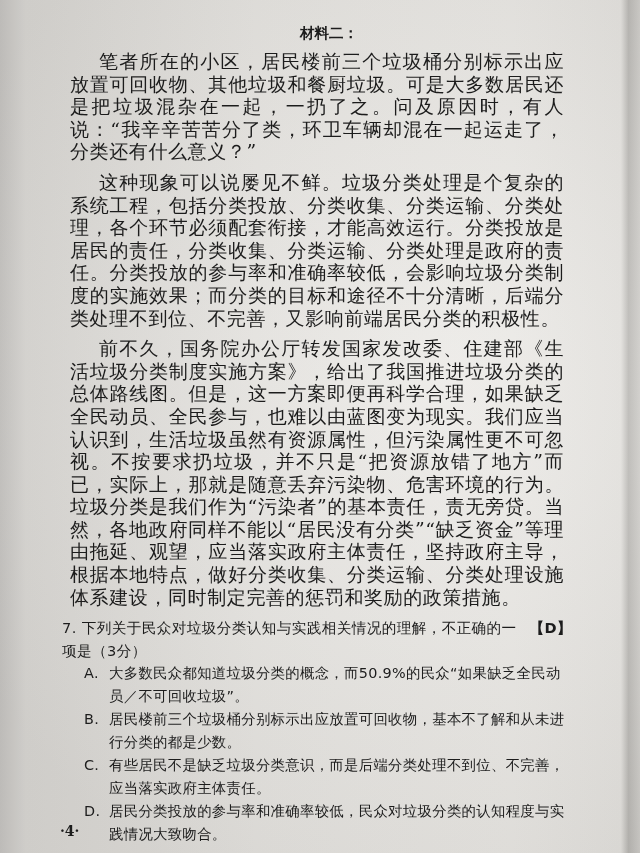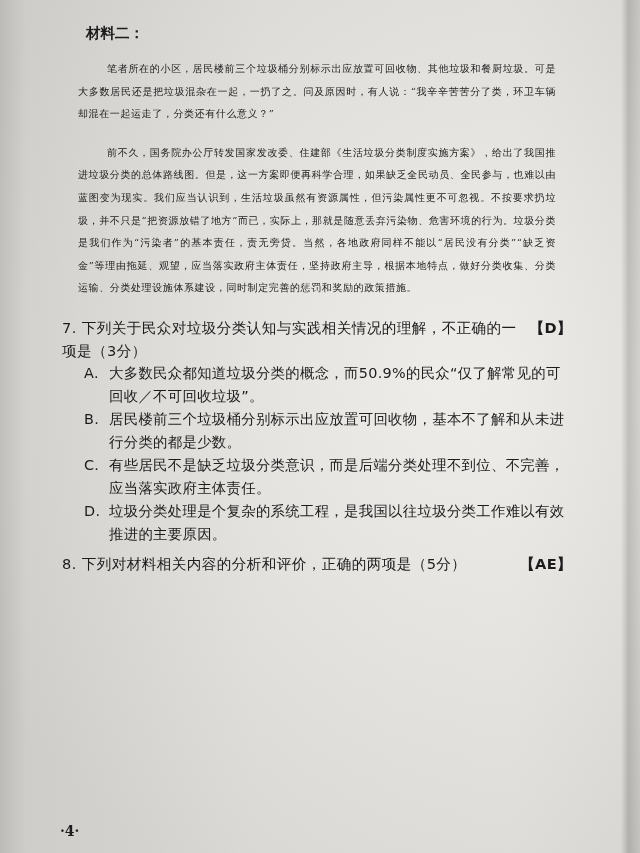--- a/index.html
+++ b/index.html
@@ -12,24 +12,24 @@
   .page-shade {
     position: absolute; inset: 0;
     background: radial-gradient(ellipse at 70% 45%, rgba(255,255,255,0.25), rgba(0,0,0,0.06) 85%);
     pointer-events: none;
   }
   .content {
     position: absolute; left: 62px; top: 24px; width: 510px;
   }
   .material-title {
     font-family: "DejaVu Sans", "Liberation Sans", sans-serif;
-    font-size: 14.5px; font-weight: bold; margin: 0 0 4px 24px; line-height: 18px;
+    font-size: 14.5px; font-weight: bold; margin: 0 0 4px 24px; line-height: 18px; text-align: center;
   }
   .para {
-    font-size: 10px; line-height: 22.6px; margin: 16px; text-indent: 29px;
+    font-size: 19px; line-height: 22.6px; margin: 8px; text-indent: 29px;
     text-align: justify; letter-spacing: 0.6px;
   }
   .q-block { margin-top: 4px; }
   .q-stem {
     font-family: "DejaVu Sans", "Liberation Sans", sans-serif;
     font-size: 14.6px; line-height: 23px; display: flex; justify-content: space-between;
     letter-spacing: 0.4px;
   }
   .q-stem .answer { font-weight: bold; }
   .option {
@@ -45,31 +45,32 @@
   }
 </style>
 </head>
 <body>
 
 <div class="page-shade"></div>
 
 <div class="content">
   <div class="material-title">材料二：</div>
   <p class="para">笔者所在的小区，居民楼前三个垃圾桶分别标示出应放置可回收物、其他垃圾和餐厨垃圾。可是大多数居民还是把垃圾混杂在一起，一扔了之。问及原因时，有人说：“我辛辛苦苦分了类，环卫车辆却混在一起运走了，分类还有什么意义？”</p>
+  <p class="para">这种现象可以说屡见不鲜。垃圾分类处理是个复杂的系统工程，包括分类投放、分类收集、分类运输、分类处理，各个环节必须配套衔接，才能高效运行。分类投放是居民的责任，分类收集、分类运输、分类处理是政府的责任。分类投放的参与率和准确率较低，会影响垃圾分类制度的实施效果；而分类的目标和途径不十分清晰，后端分类处理不到位、不完善，又影响前端居民分类的积极性。</p>
   <p class="para">前不久，国务院办公厅转发国家发改委、住建部《生活垃圾分类制度实施方案》，给出了我国推进垃圾分类的总体路线图。但是，这一方案即便再科学合理，如果缺乏全民动员、全民参与，也难以由蓝图变为现实。我们应当认识到，生活垃圾虽然有资源属性，但污染属性更不可忽视。不按要求扔垃圾，并不只是“把资源放错了地方”而已，实际上，那就是随意丢弃污染物、危害环境的行为。垃圾分类是我们作为“污染者”的基本责任，责无旁贷。当然，各地政府同样不能以“居民没有分类”“缺乏资金”等理由拖延、观望，应当落实政府主体责任，坚持政府主导，根据本地特点，做好分类收集、分类运输、分类处理设施体系建设，同时制定完善的惩罚和奖励的政策措施。</p>
 
   <div class="q-block">
     <div class="q-stem">
       <span><span>7.</span> <span>下列关于民众对垃圾分类认知与实践相关情况的理解，不正确的一项是（3分）</span></span>
       <span class="answer">【D】</span>
     </div>
-    <div class="option"><span class="opt-letter">A.</span><span>大多数民众都知道垃圾分类的概念，而50.9%的民众“仅了解常见的可回收／不可回收垃圾”。</span></div>
+    <div class="option"><span class="opt-letter">A.</span><span>大多数民众都知道垃圾分类的概念，而50.9%的民众“如果缺乏全民动员／不可回收垃圾”。</span></div>
     <div class="option"><span class="opt-letter">B.</span><span>居民楼前三个垃圾桶分别标示出应放置可回收物，基本不了解和从未进行分类的都是少数。</span></div>
     <div class="option"><span class="opt-letter">C.</span><span>有些居民不是缺乏垃圾分类意识，而是后端分类处理不到位、不完善，应当落实政府主体责任。</span></div>
-    <div class="option"><span class="opt-letter">D.</span><span>垃圾分类处理是个复杂的系统工程，是我国以往垃圾分类工作难以有效推进的主要原因。</span></div>
+    <div class="option"><span class="opt-letter">D.</span><span>居民分类投放的参与率和准确率较低，民众对垃圾分类的认知程度与实践情况大致吻合。</span></div>
   </div>
 
   <div class="q-block q8">
     <div class="q-stem">
       <span><span>8.</span> <span>下列对材料相关内容的分析和评价，正确的两项是（5分）</span></span>
       <span class="answer">【AE】</span>
     </div>
 
   </div>
 </div>

